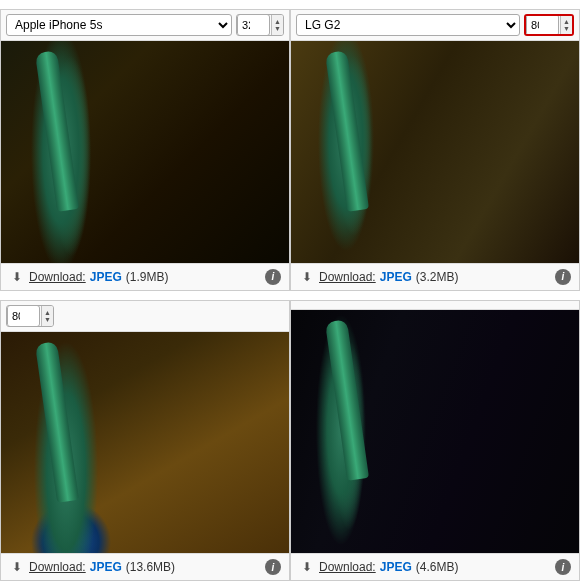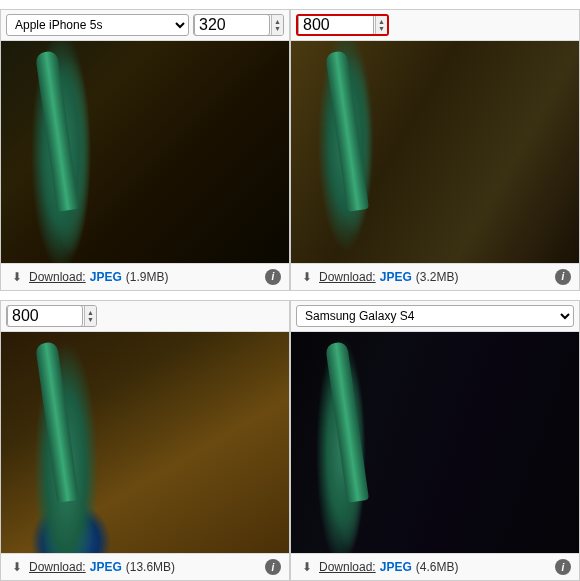--- a/index.html
+++ b/index.html
@@ -41,22 +41,22 @@
       flex: 1;
       font-size: 12px;
       padding: 2px 4px;
       border: 1px solid #aaa;
       border-radius: 3px;
       background: #fff;
       height: 22px;
     }
 
     .cell-header input[type="number"] {
-      width: 76px;
-      font-size: 16px;
+      width: 33px;
+      font-size: 11px;
       padding: 4px 4px;
       border: 1px solid #aaa;
       border-radius: 3px;
       height: 22px;
     }
 
     .image-area {
       flex: 1;
       overflow: hidden;
       position: relative;
@@ -240,20 +240,21 @@
           <span class="download-icon">⬇</span>
           <span class="download-text">Download: </span>
           <a class="download-link" href="#">JPEG</a>
           <span class="download-size">(1.9MB)</span>
         </div>
         <div class="info-icon">i</div>
       </div>
     </div>
     <div class="cell">
       <div class="cell-header">
+        <select><option value="LG G2">LG G2</option><option value="LG G3">LG G3</option><option value="LG G4">LG G4</option></select>
         <div class="number-input-wrap highlighted">
           <input type="number" value="800" style="">
           <div class="spin-arrows">
             <span class="spin-arrow">▲</span>
             <span class="spin-arrow">▼</span>
           </div>
         </div>
       </div>
       <div class="image-area">
         <div class="image-placeholder photo-2"></div>
@@ -286,21 +287,20 @@
           <span class="download-icon">⬇</span>
           <span class="download-text">Download: </span>
           <a class="download-link" href="#">JPEG</a>
           <span class="download-size">(13.6MB)</span>
         </div>
         <div class="info-icon">i</div>
       </div>
     </div>
     <div class="cell">
       <div class="cell-header">
-        <select><option value="Samsung Galaxy S4">Samsung Galaxy S4</option><option value="Samsung Galaxy S5">Samsung Galaxy S5</option><option value="Samsung Galaxy S6">Samsung Galaxy S6</option></select>
       </div>
       <div class="image-area">
         <div class="image-placeholder photo-4"></div>
       </div>
       <div class="cell-footer">
         <div class="download-section">
           <span class="download-icon">⬇</span>
           <span class="download-text">Download: </span>
           <a class="download-link" href="#">JPEG</a>
           <span class="download-size">(4.6MB)</span>

